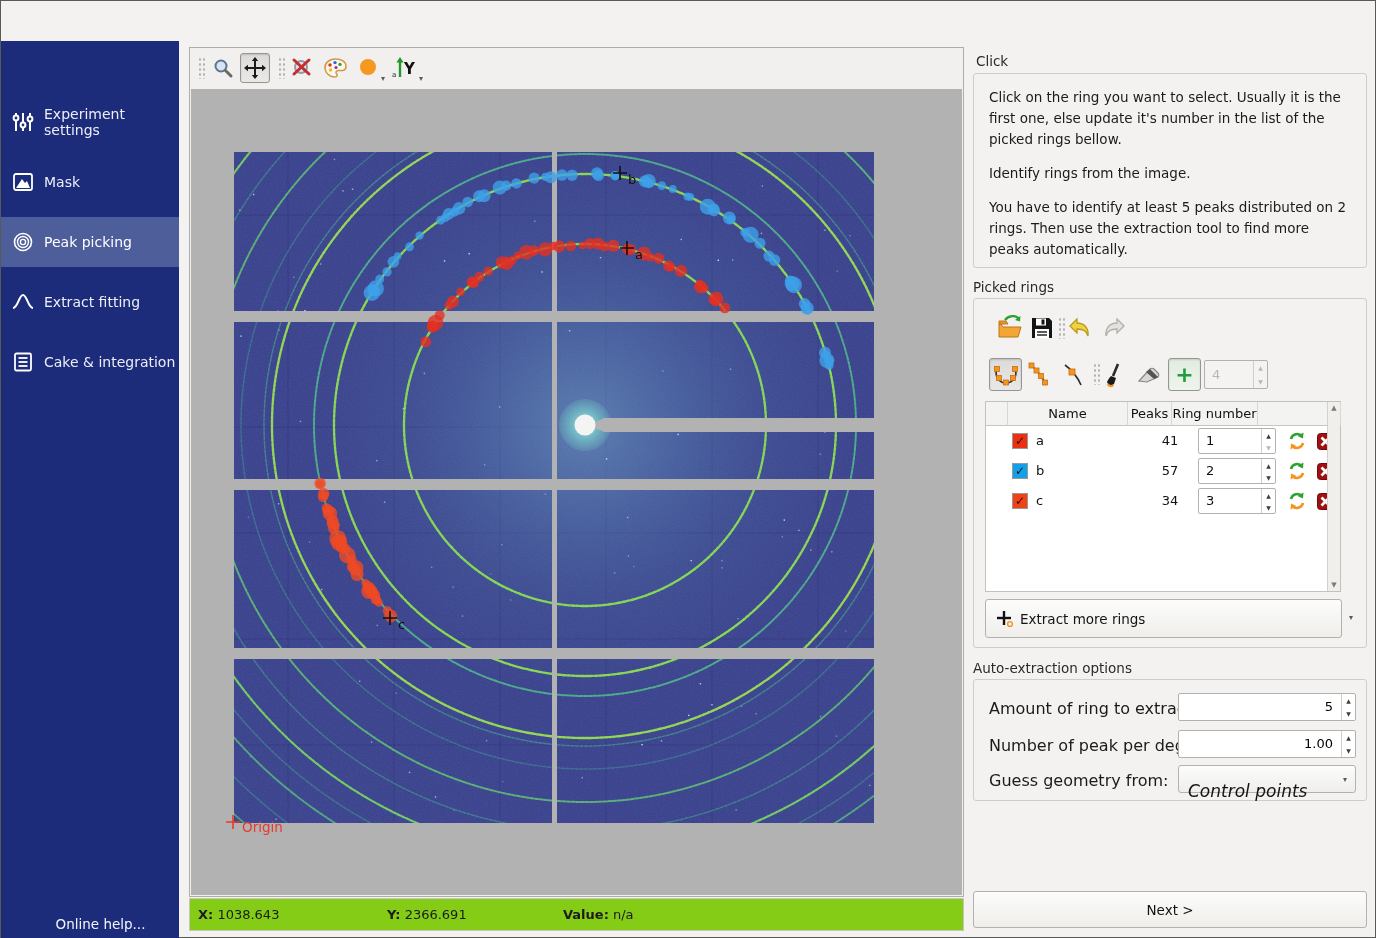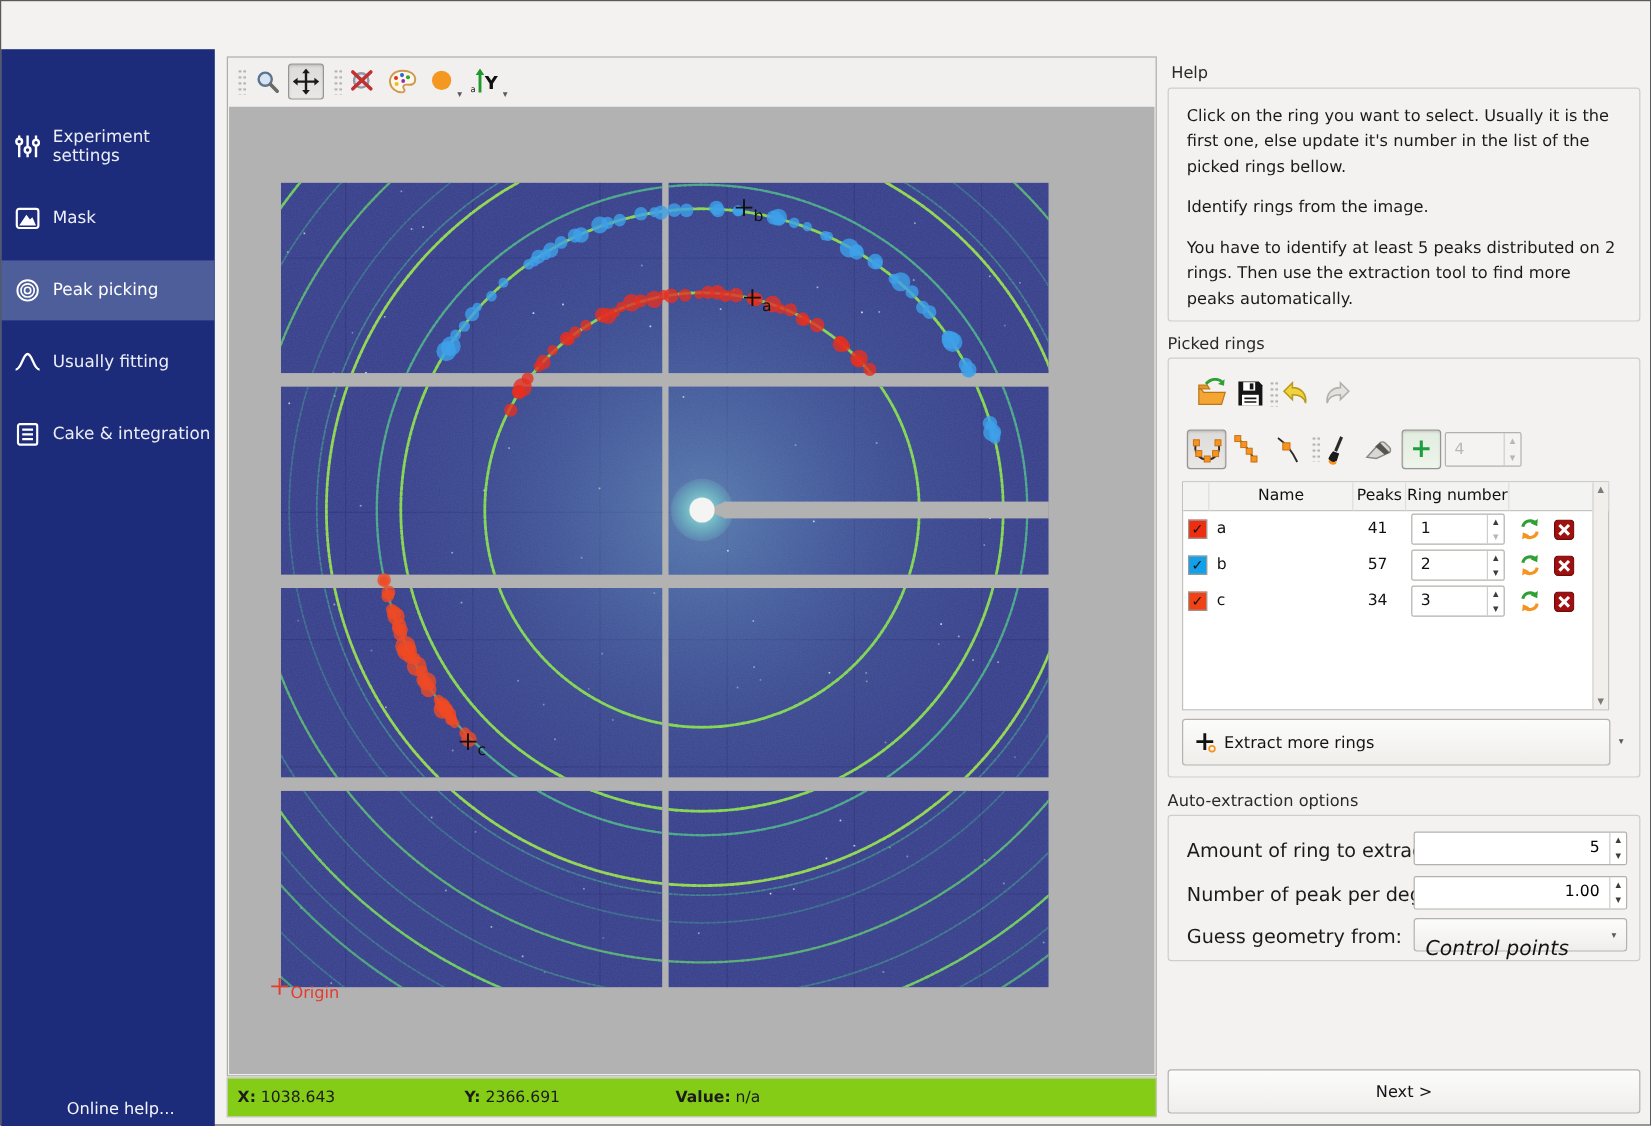--- a/index.html
+++ b/index.html
@@ -46,21 +46,21 @@
   .sec-label { position:absolute; font-size:13.5px; color:#2a2a2a; }
   .group-frame { position:absolute; border:1px solid #cecdc9; border-radius:3px; }
   #help-text { position:absolute; left:988px; top:86px; width:364px; font-size:13.5px;
     line-height:21px; color:#1b1b1b; }
   #help-text p { margin-bottom:13px; }
   .mini-icon { position:absolute; width:26px; height:26px; }
   .push-btn { background:linear-gradient(#fcfcfb,#efeeeb); border:1px solid #b3b2ae;
     border-radius:3px; color:#141414; }
   
   #rings-table { position:absolute; left:984px; top:400px; width:356px; height:191px;
-    background:#ffffff; border:1px solid #c2c1bd; font-size:13px; color:#111; }
+    background:#ffffff; border:1px solid #c2c1bd; font-size:13px; color:#111;padding-left:22px; }
   .th { position:absolute; top:0; height:24px; background:#f3f3f1;
     border-right:1px solid #d8d7d4; border-bottom:1px solid #c6c5c2;
     display:flex; align-items:center; justify-content:center; }
   .trow { position:absolute; height:30px; width:100%; }
   .cb { position:absolute; left:4px; top:7px; width:16px; height:16px;
     border:1px solid #9a9996; display:flex; align-items:center; justify-content:center;
     font-size:12px; font-weight:bold; color:#111; }
   .spinbox { position:absolute; background:#fff; border:1px solid #b2b1ad;
     border-radius:2px; font-size:13px; }
   .spin-arrows { position:absolute; right:0; top:0; bottom:0; width:14px;
@@ -113,21 +113,21 @@
                 <circle cx="11" cy="11" r="5.5" stroke-width="1.4"></circle>
                 <circle cx="11" cy="11" r="2.6" stroke-width="1.4"></circle>
               </g>
             </svg></span>
           <span>Peak picking</span>
         </div>
         <div class="side-item" style="top: 236px;">
           <span class="s-icon"><svg width="22" height="22" viewBox="0 0 22 22">
               <path d="M1 17 C6 17 7 4 11 4 C15 4 16 17 21 17" fill="none" stroke="#fff" stroke-width="2"></path>
             </svg></span>
-          <span>Usually fitting</span>
+          <span>Extract fitting</span>
         </div>
         <div class="side-item" style="top: 296px;">
           <span class="s-icon"><svg width="22" height="22" viewBox="0 0 22 22">
               <rect x="3" y="2.5" width="16" height="17" rx="1.5" fill="none" stroke="#fff" stroke-width="1.8"></rect>
               <line x1="6.5" y1="7" x2="15.5" y2="7" stroke="#fff" stroke-width="1.8"></line>
               <line x1="6.5" y1="11" x2="15.5" y2="11" stroke="#fff" stroke-width="1.8"></line>
               <line x1="6.5" y1="15" x2="15.5" y2="15" stroke="#fff" stroke-width="1.8"></line>
             </svg></span>
           <span>Cake &amp; integration</span>
         </div>
@@ -516,21 +516,21 @@
     <span class="abs" style="left:197px; top:8px;">
       <span class="status-label">Y:</span>
       <span>2366.691</span>
     </span>
     <span class="abs" style="left:336px; top:8px;margin-left:37px;">
       <span class="status-label">Value:</span>
       <span>n/a</span>
     </span>
   </div>
 
-  <div class="sec-label" style="left:975px; top:52px;">Help</div>
+  <div class="sec-label" style="left:975px; top:52px;">Click</div>
   <div class="group-frame" style="left:972px; top:72px; width:394px; height:195px;"></div>
   <div id="help-text">
       <p>Click on the ring you want to select. Usually it is the first one, else update it's number in the list of the picked rings bellow.</p>
       <p>Identify rings from the image.</p>
       <p>You have to identify at least 5 peaks distributed on 2 rings. Then use the extraction tool to find more peaks automatically.</p>
     </div>
 
   <div class="sec-label" style="left:972px; top:278px;">Picked rings</div>
   <div class="group-frame" style="left:972px; top:297px; width:394px; height:350px;"></div>
 

